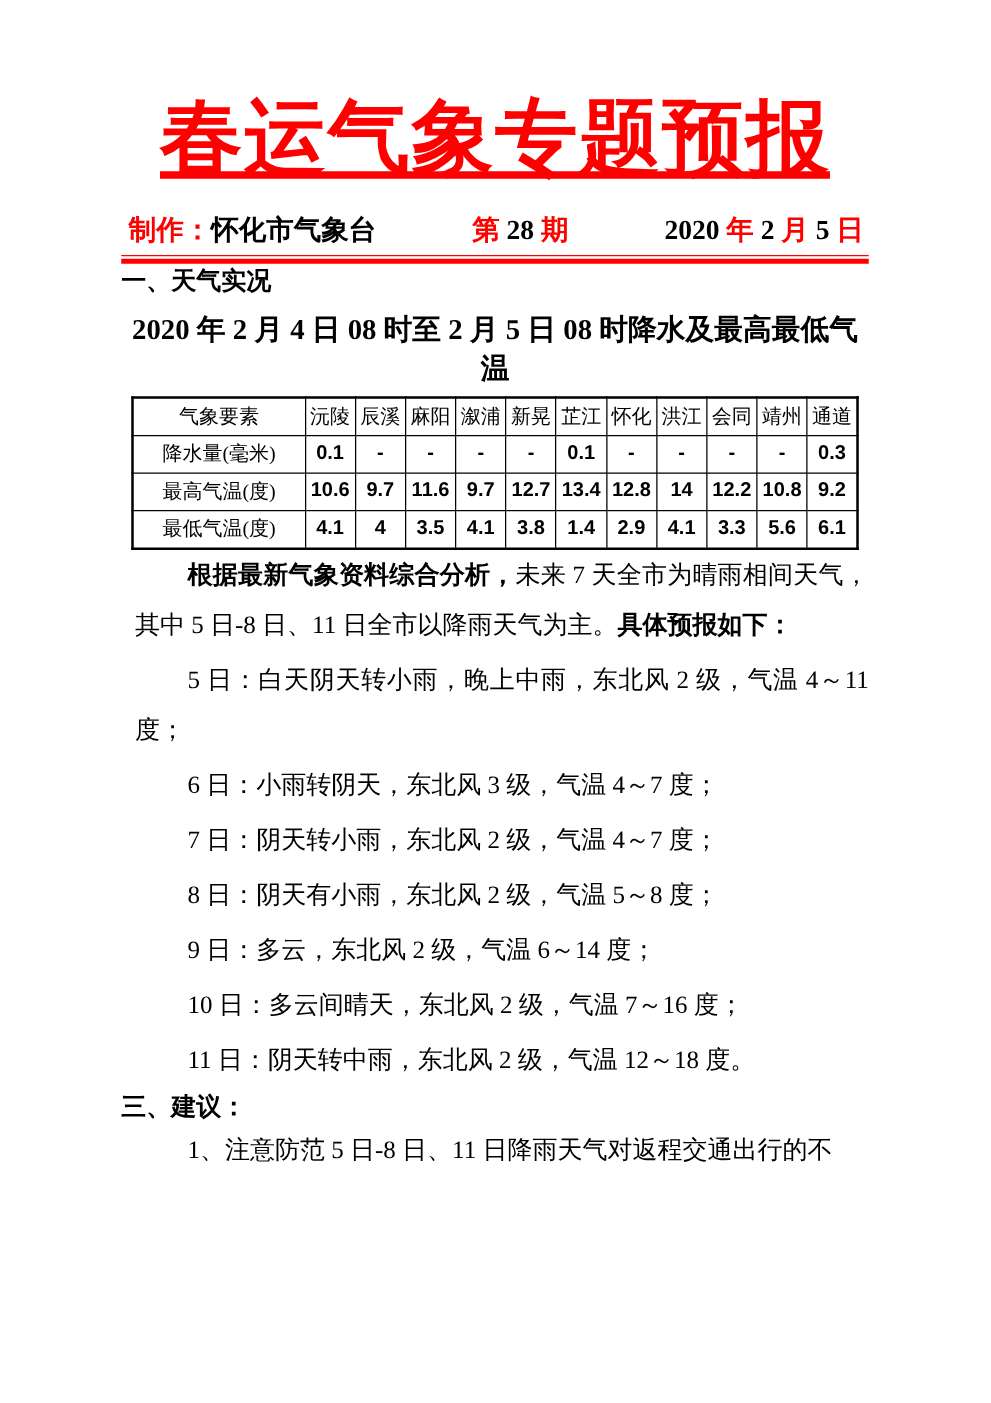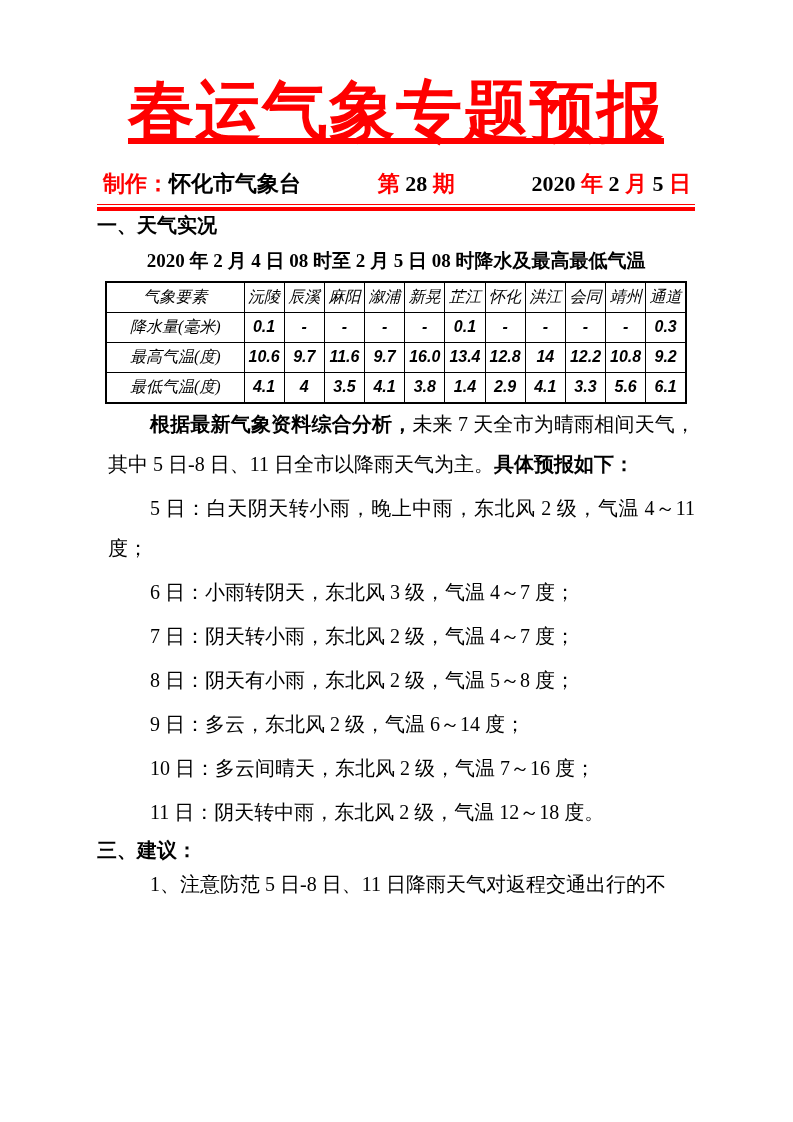--- a/index.html
+++ b/index.html
@@ -49,41 +49,40 @@
     margin: 0;
     line-height: 28px;
   }
   .sec-1 { margin-top: 13px; }
   .sec-2 { margin-top: 44px; margin-bottom: 10px; }
   .sec-3 { margin-top: 42px; margin-bottom: 10px; }
 
   .caption {
     text-align: center;
     font-weight: 700;
-    font-size: 19px;
+    font-size: 23px;
     margin-top: 9px;
   }
 
   table.obs {
     width: 582px;
     margin: 7px auto 0 auto;
     border-collapse: collapse;
     border: 2px solid #000;
     table-layout: fixed;
   }
   table.obs th, table.obs td {
     border: 1px solid #000;
     text-align: center;
     vertical-align: middle;
     height: 29px;
     padding: 0;
     font-weight: 400;
     font-size: 16px;
     overflow: hidden;
-    font-style: italic;
   }
   table.obs .num {
     font-family: "Liberation Sans", "DejaVu Sans", sans-serif;
     font-weight: 600;
     font-size: 16px;
   }
 
   .para {
     font-size: 20px;
     line-height: 40px;
@@ -170,21 +169,21 @@
           <td class="num">-</td>
           <td class="num">-</td>
           <td class="num">0.3</td>
         </tr>
         <tr>
           <td>最高气温(度)</td>
           <td class="num">10.6</td>
           <td class="num">9.7</td>
           <td class="num">11.6</td>
           <td class="num">9.7</td>
-          <td class="num">16.0</td>
+          <td class="num">12.7</td>
           <td class="num">13.4</td>
           <td class="num">12.8</td>
           <td class="num">14</td>
           <td class="num">12.2</td>
           <td class="num">10.8</td>
           <td class="num">9.2</td>
         </tr>
         <tr>
           <td>最低气温(度)</td>
           <td class="num">4.1</td>

